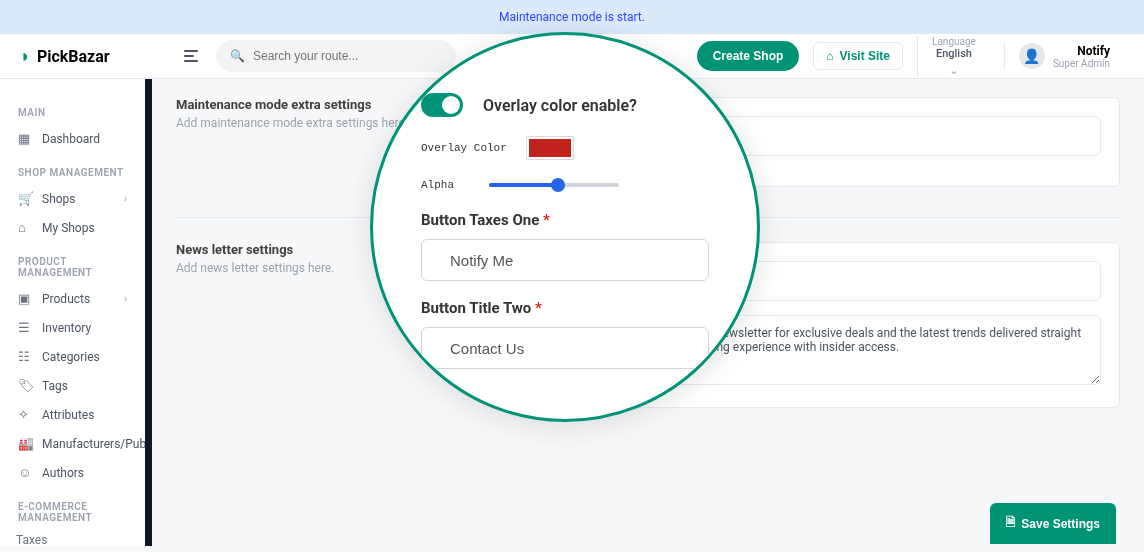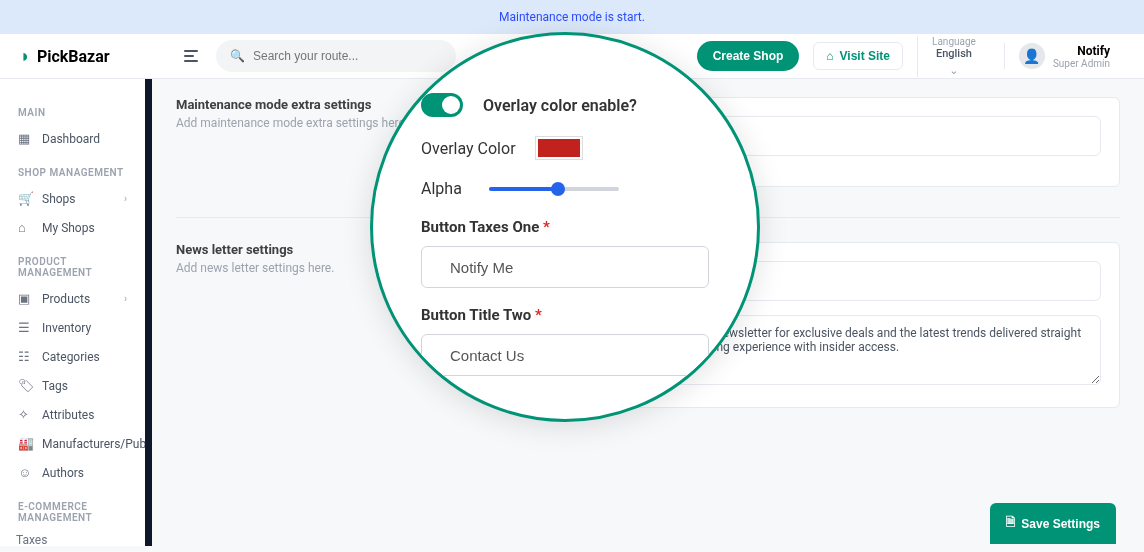--- a/index.html
+++ b/index.html
@@ -48,21 +48,21 @@
 
 .save-bar { position: absolute; bottom: 8px; right: 28px; }
 .btn-save { background: #019376; color: #fff; border: none; border-radius: 6px 6px 0 0; padding: 10px 16px; font-size: 12px; font-weight: 600; display: flex; align-items: center; gap: 6px; cursor: pointer; }
 
 
 .magnifier { position: absolute; left: 370px; top: 32px; width: 390px; height: 390px; border-radius: 50%; background: #fff; border: 3px solid #019376; box-shadow: 0 4px 30px rgba(0,0,0,0.12); padding: 58px 48px 30px; overflow: hidden; }
 .mag-row { display: flex; align-items: center; gap: 20px; margin-bottom: 20px; }
 .toggle { width: 42px; height: 24px; background: #019376; border-radius: 12px; position: relative; cursor: pointer; flex-shrink: 0; }
 .toggle::after { content: ""; position: absolute; right: 3px; top: 3px; width: 18px; height: 18px; background: #fff; border-radius: 50%; }
 .mag-label { font-size: 16px; font-weight: 600; color: #333; }
-.mag-label-sm { font-size: 16px; color: #333; }
+.mag-label-sm { font-size: 11px; color: #333; font-family: Liberation Mono, monospace; }
 .color-swatch { width: 46px; height: 22px; background: #c1221e; border: 2px solid #fff; outline: 1px solid #ddd; }
 .slider-track { width: 130px; height: 4px; background: #d1d5db; border-radius: 2px; position: relative; }
 .slider-fill { position: absolute; left: 0; top: 0; height: 4px; background: #2563eb; border-radius: 2px; width: 52%; }
 .slider-thumb { position: absolute; top: -5px; left: 48%; width: 14px; height: 14px; background: #2563eb; border-radius: 50%; }
 .mag-field-label { font-size: 15px; font-weight: 700; color: #333; margin-bottom: 10px; }
 .req { color: #dc2626; }
 .mag-input { width: 100%; height: 42px; border: 1px solid #d1d5db; border-radius: 6px; padding: 0 28px; font-size: 15px; color: #555; margin-bottom: 18px; }
 </style>
 </head>
 <body>

